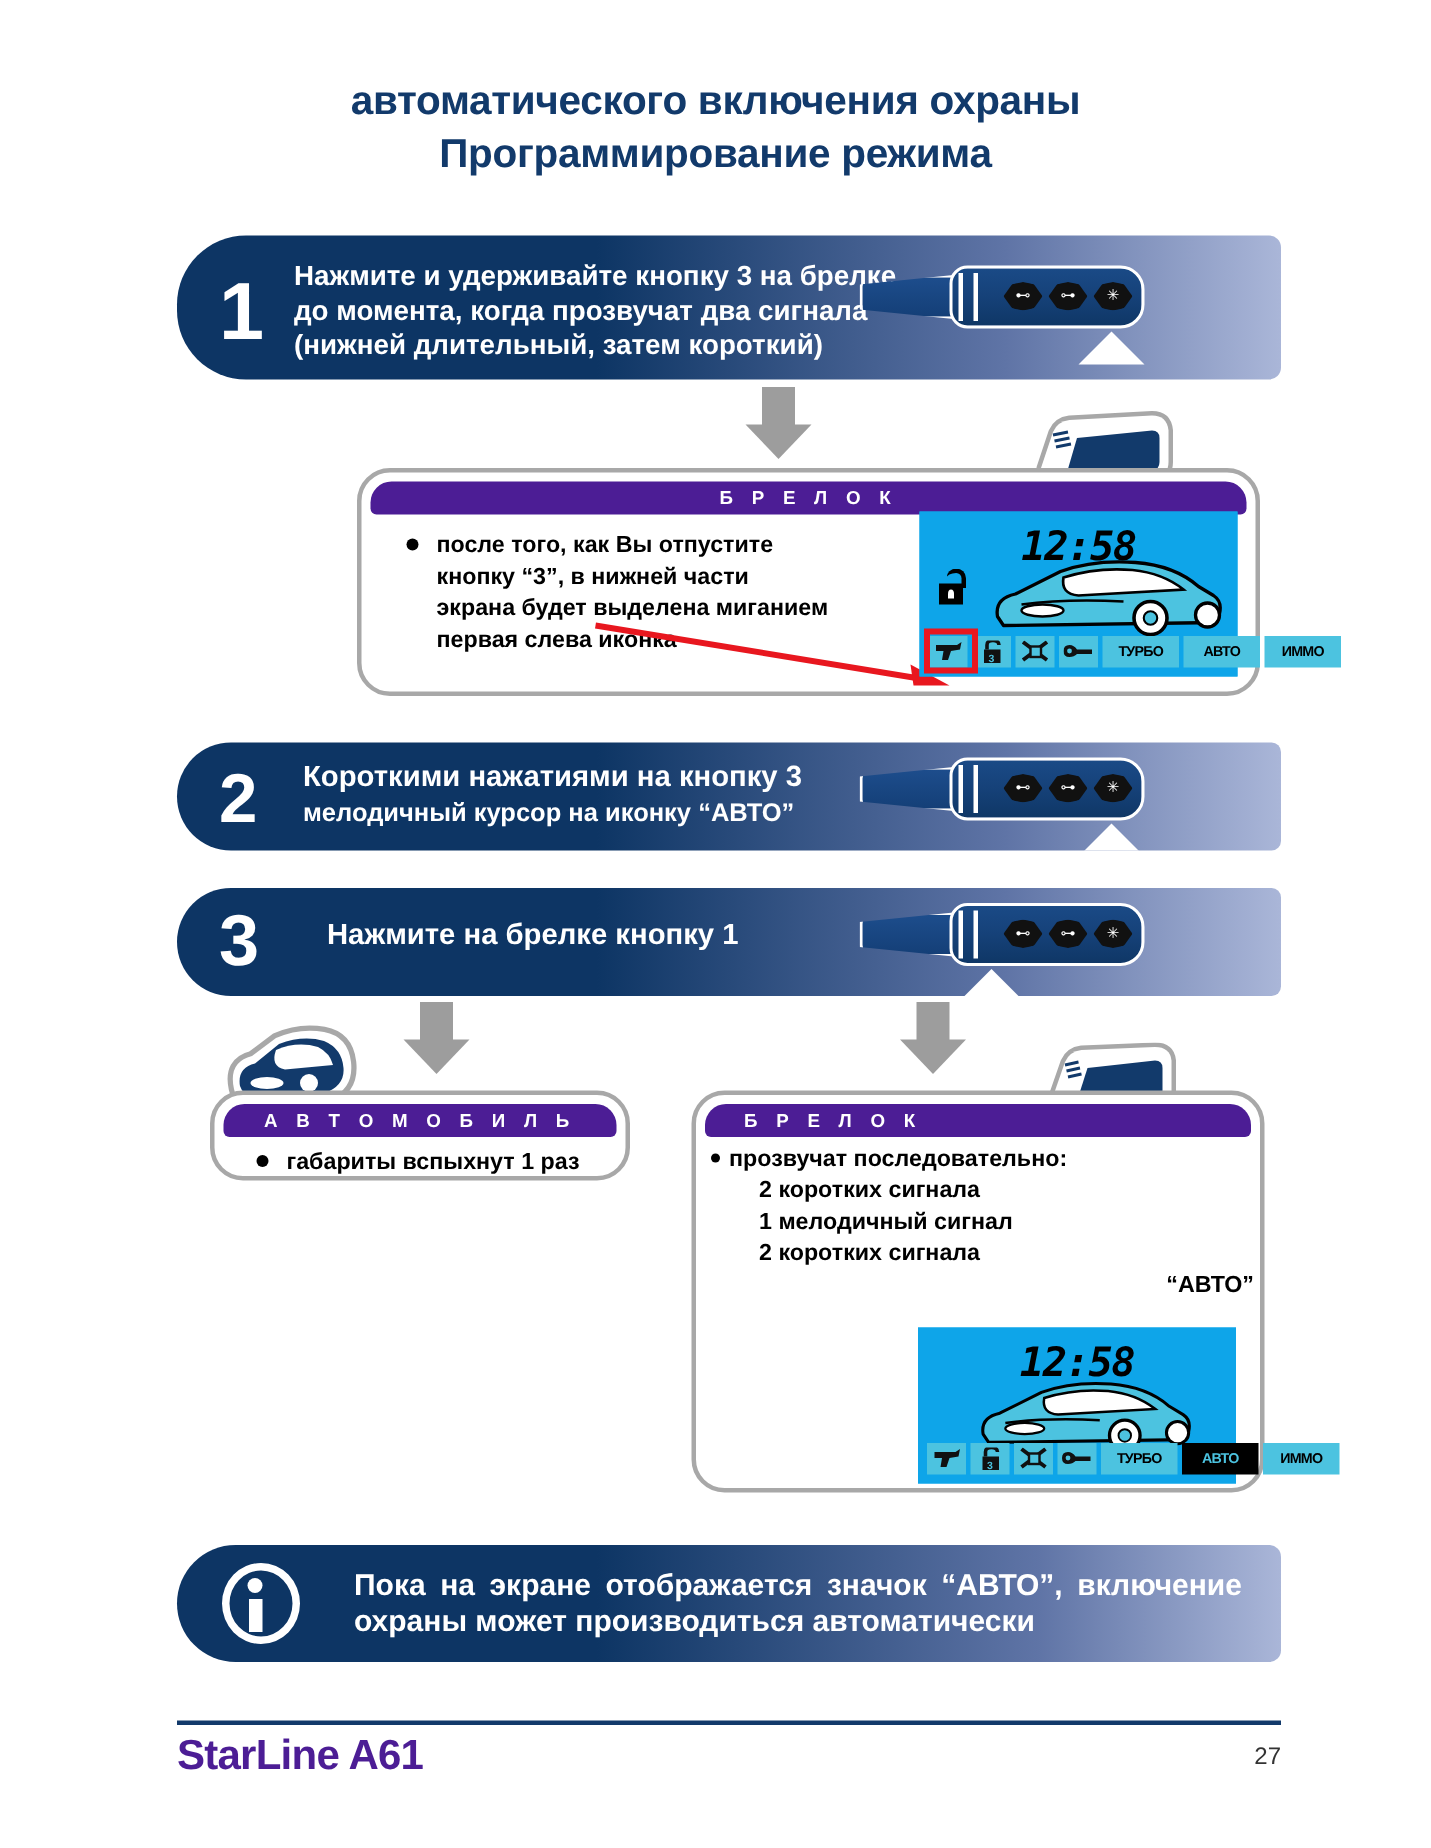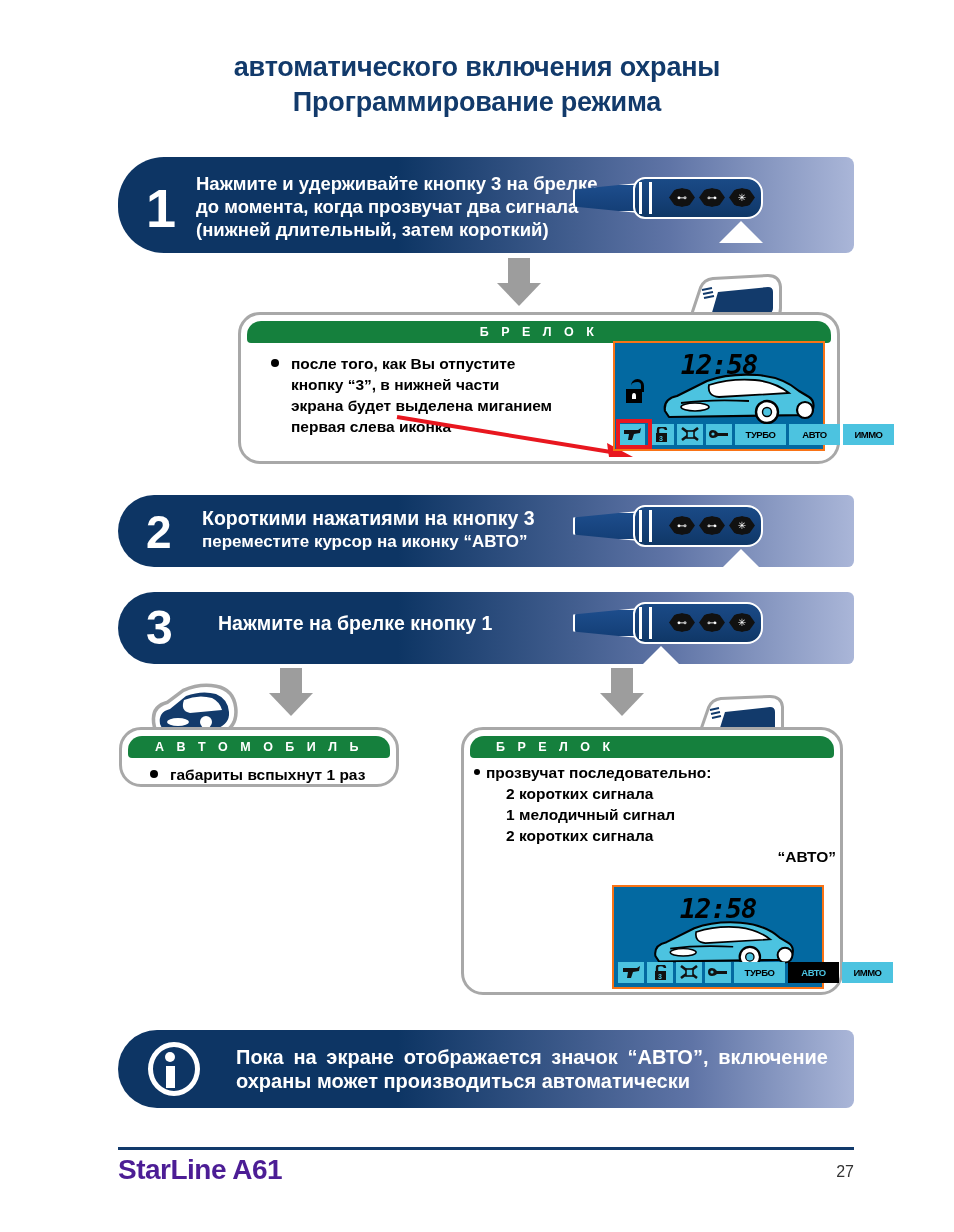--- a/index.html
+++ b/index.html
@@ -128,21 +128,21 @@
   
   .panel {
     position: absolute;
     background: #ffffff;
     border: 3px solid #a8a8a8;
     border-radius: 22px;
   }
   .panel .panel-head {
     position: absolute; left: 6px; top: 6px; right: 6px;
     height: 22px;
-    background: #15803d;
+    background: #4c1d95;
     border-radius: 14px 14px 4px 4px;
     color: #ffffff;
     font-size: 12.5px;
     font-weight: bold;
     letter-spacing: 4.5px;
     line-height: 22px;
     text-align: center;
   }
   .panel .panel-head.left-align { text-align: left; padding-left: 26px; letter-spacing: 4.5px; }
 
@@ -160,22 +160,22 @@
     background: #000000;
   }
   .bullet-row .dot.small {
     left: -12px; top: 7px; width: 6px; height: 6px;
   }
   .indent { padding-left: 20px; }
 
   
   .lcd {
     position: absolute;
-    background: #0369a1;
-    border: 2px solid #f97316;
+    background: #0ea5e9;
+    border: 2px solid #0ea5e9;
   }
   .lcd .clock {
     position: absolute; left: 50%; transform: translateX(-50%);
     top: 6px;
     font-family: "DejaVu Sans Mono", monospace;
     font-size: 27px;
     font-weight: bold;
     font-style: italic;
     color: #000000;
     letter-spacing: -1px;
@@ -398,21 +398,21 @@
       <div class="ic wide">ИММО</div>
     </div>
     <div class="cursor-box" style="left:1px; bottom:0px; width:36px; height:30px;"></div>
   </div>
 </div>
 
 <div class="step-banner sb2">
   <div class="step-num">2</div>
   <div class="step-text">
     <span class="l1">Короткими нажатиями на кнопку 3</span>
-    <span class="l2">переместите курсор на иконку “АВТО”</span>
+    <span class="l2">мелодичный курсор на иконку “АВТО”</span>
   </div>
   <div class="remote" style="left:455px; top:10px; width:200px; height:70px;">
     <div class="tail"></div>
     <div class="body"></div>
     <div class="seam s1"></div>
     <div class="seam s2"></div>
     <div class="btn b1">
         <span class="glyph">⊷</span>
       </div>
     <div class="btn b2">
@@ -459,21 +459,21 @@
   <svg width="96" height="68" viewBox="0 0 96 68">
     <path d="M10 44 Q6 26 22 22 L38 10 Q54 3 70 6 Q86 9 88 26 Q90 44 74 50 Q48 60 26 56 Q12 54 10 44 Z" fill="#ffffff" stroke="#a8a8a8" stroke-width="7" stroke-linejoin="round"></path>
     <path d="M10 44 Q6 26 22 22 L38 10 Q54 3 70 6 Q86 9 88 26 Q90 44 74 50 Q48 60 26 56 Q12 54 10 44 Z" fill="#ffffff"></path>
     <path d="M14 42 Q12 30 24 27 L40 14 Q56 8 70 12 Q82 17 83 30 Q84 42 70 47 Q46 55 26 51 Q16 49 14 42 Z" fill="#123a6b"></path>
     <path d="M38 18 Q52 12 66 16 Q74 20 76 28 L44 31 Q34 29 38 18 Z" fill="#ffffff"></path>
     <ellipse cx="32" cy="40" rx="11" ry="4" fill="#ffffff"></ellipse>
     <ellipse cx="60" cy="40" rx="6" ry="6" fill="#ffffff"></ellipse>
   </svg>
 </div>
 
-<div class="panel" style="left:119px; top:727px; width:280px; height:60px;">
+<div class="panel" style="left:140px; top:727px; width:280px; height:60px;">
   <div class="panel-head">А В Т О М О Б И Л Ь</div>
   <div class="bullet-list" style="left:48px; top:34px; width:250px;">
     <div class="bullet-row">
       <span class="dot"></span>
       <span>габариты вспыхнут 1 раз</span>
     </div>
   </div>
 </div>
 
 <div class="pager-icon" style="left:690px; top:695px; width:98px; height:58px;">

